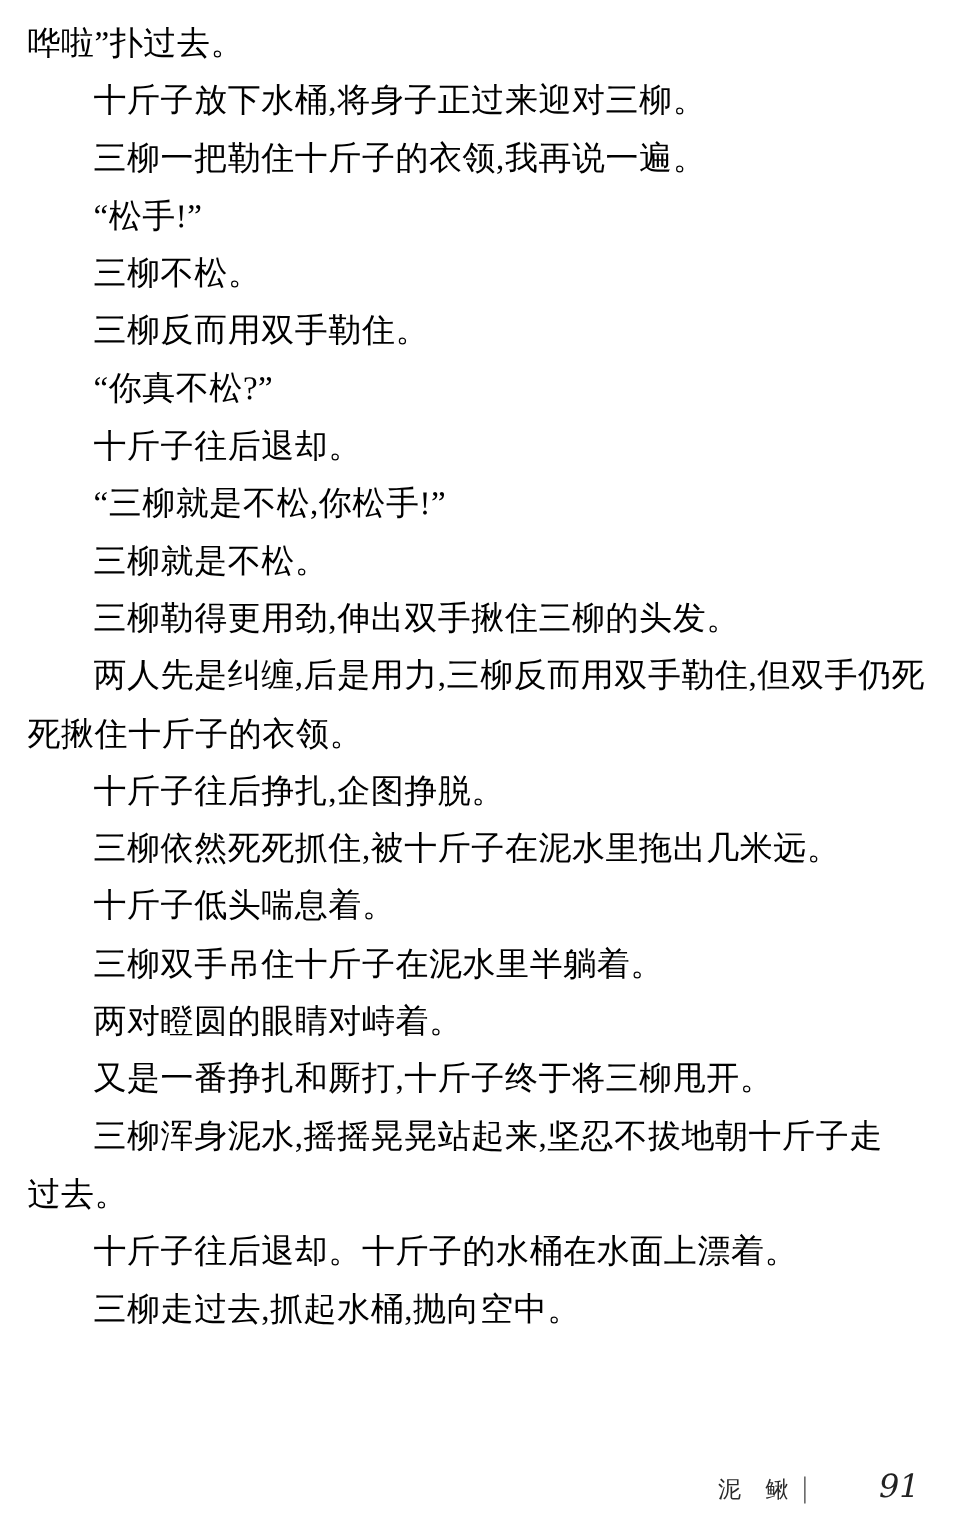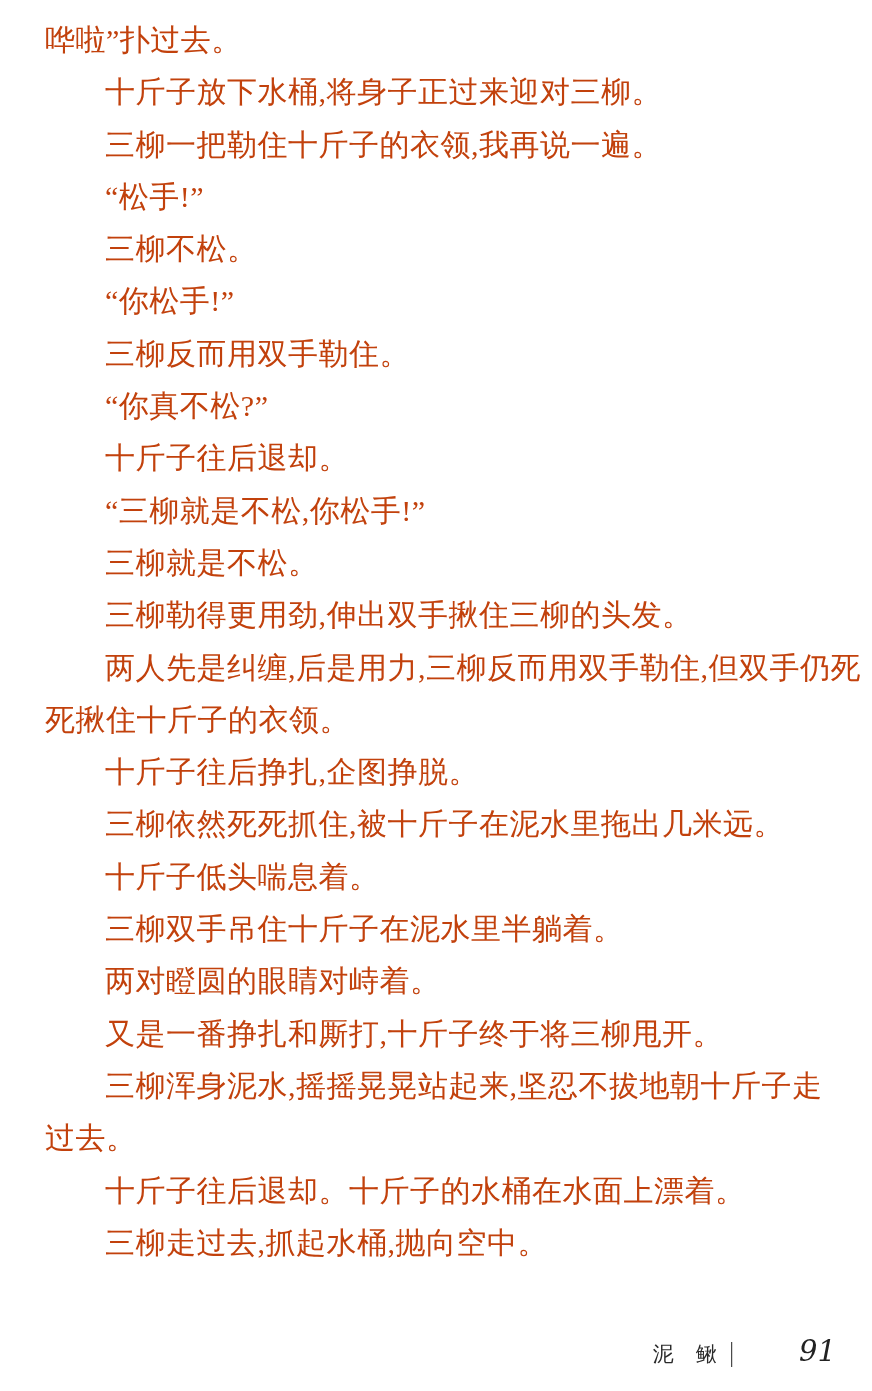--- a/index.html
+++ b/index.html
@@ -15,23 +15,22 @@
     overflow: hidden;
     font-family: "Liberation Serif", "DejaVu Serif", serif;
   }
   .text-block {
     position: absolute;
     top: 14px;
     left: 25px;
     right: 27px;
     font-size: 30px;
     line-height: 52.3px;
-    color: #c2410c;
+    color: #000000;
     letter-spacing: 0.5px;
-    margin-left: 20px;
   }
   .line {
     white-space: nowrap;
   }
   .line.indent {
     text-indent: 60px;
   }
   .footer {
     position: absolute;
     top: 1334px;
@@ -64,21 +63,20 @@
 <body>
 
 <div class="page">
 
   <div class="text-block" id="text-block">
       <div class="line">哗啦”扑过去。</div>
       <div class="line indent">十斤子放下水桶,将身子正过来迎对三柳。</div>
       <div class="line indent">三柳一把勒住十斤子的衣领,我再说一遍。</div>
       <div class="line indent">“松手!”</div>
       <div class="line indent">三柳不松。</div>
-      <div class="line indent">“你松手!”</div>
       <div class="line indent">三柳反而用双手勒住。</div>
       <div class="line indent">“你真不松?”</div>
       <div class="line indent">十斤子往后退却。</div>
       <div class="line indent">“三柳就是不松,你松手!”</div>
       <div class="line indent">三柳就是不松。</div>
       <div class="line indent">三柳勒得更用劲,伸出双手揪住三柳的头发。</div>
       <div class="line indent">两人先是纠缠,后是用力,三柳反而用双手勒住,但双手仍死</div>
       <div class="line">死揪住十斤子的衣领。</div>
       <div class="line indent">十斤子往后挣扎,企图挣脱。</div>
       <div class="line indent">三柳依然死死抓住,被十斤子在泥水里拖出几米远。</div>

